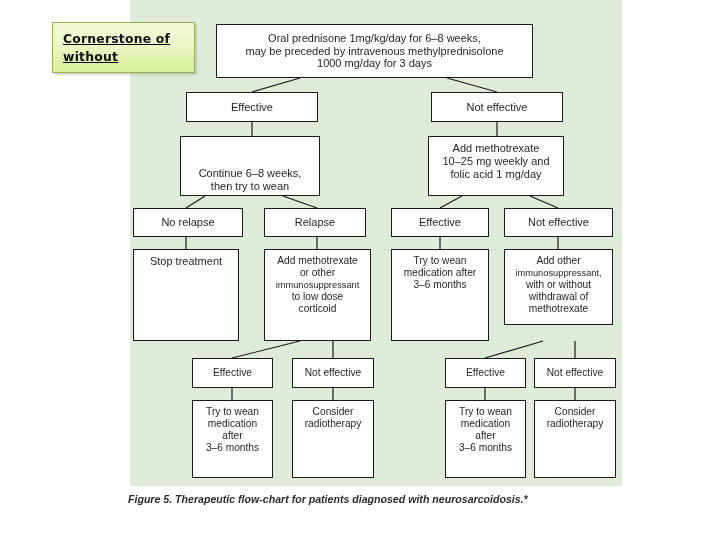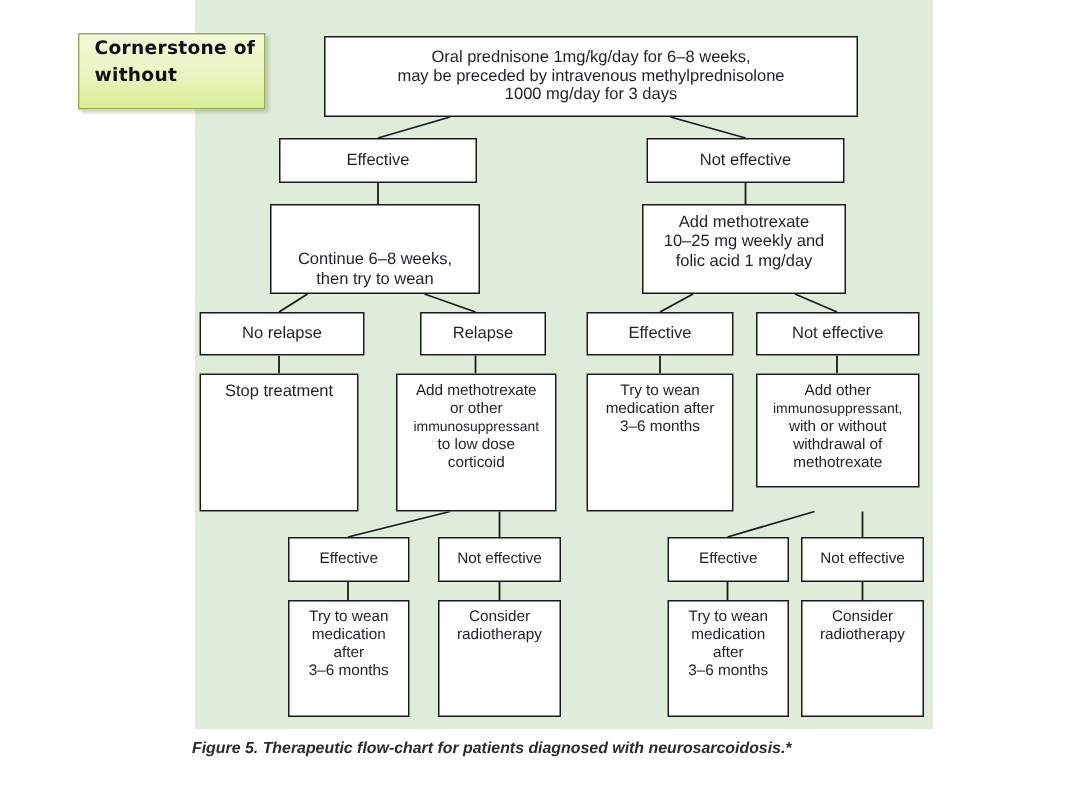--- a/index.html
+++ b/index.html
@@ -53,29 +53,30 @@
   .f11 { font-size: 11px; }
   .f10 { font-size: 10.2px; }
   .f9  { font-size: 9.3px; }
   .fbox.thick { border-width: 1.8px; }
 
   
   #cornerstone {
     position: absolute;
     left: 52px;
     top: 22px;
-    width: 125px;
+    width: 143px;
     height: 51px;
     box-sizing: border-box;
     border: 1px solid #9aad54;
     background: linear-gradient(to bottom, #f2fad9 0%, #eaf6c8 45%, #d7ef93 100%);
     box-shadow: 2px 2px 2px rgba(120,130,90,0.30);
     display: flex;
-    align-items: flex-start;
+    align-items: center;
     padding-left: 10px;
+    text-decoration: underline;
   }
   #cornerstone .cs-text {
     font-family: "DejaVu Sans", sans-serif;
     font-size: 12.4px;
     font-weight: bold;
     color: #111111;
     line-height: 1.42;
     letter-spacing: 0.2px;
   }
   
@@ -140,21 +141,21 @@
     </g>
   </svg>
 
   <div id="cornerstone">
     <div class="cs-text">
       <span>Cornerstone of</span><br>
       <span>without</span>
     </div>
   </div>
 
-  <div class="fbox f11 thick" style="left:216px; top:24px; width:356px; height:54px;">
+  <div class="fbox f11 thick" style="left:216px; top:24px; width:317px; height:54px;">
     <span class="txt">
       <span>Oral prednisone 1mg/kg/day for 6–8 weeks,</span><br>
       <span>may be preceded by intravenous methylprednisolone</span><br>
       <span>1000 mg/day for 3 days</span>
     </span>
   </div>
 
   <div class="fbox f11" style="left:186px; top:92px; width:132px; height:30px;">
     <span class="txt">Effective</span>
   </div>
@@ -175,21 +176,21 @@
       <span>Add methotrexate</span><br>
       <span>10–25 mg weekly and</span><br>
       <span>folic acid 1 mg/day</span>
     </span>
   </div>
 
   <div class="fbox f11" style="left:133px; top:208px; width:110px; height:29px;">
     <span class="txt">No relapse</span>
   </div>
 
-  <div class="fbox f11" style="left:264px; top:208px; width:84px; height:29px;margin-left:16px;">
+  <div class="fbox f11" style="left:264px; top:208px; width:102px; height:29px;">
     <span class="txt">Relapse</span>
   </div>
 
   <div class="fbox f11" style="left:391px; top:208px; width:98px; height:29px;">
     <span class="txt">Effective</span>
   </div>
 
   <div class="fbox f11" style="left:504px; top:208px; width:109px; height:29px;">
     <span class="txt">Not effective</span>
   </div>

